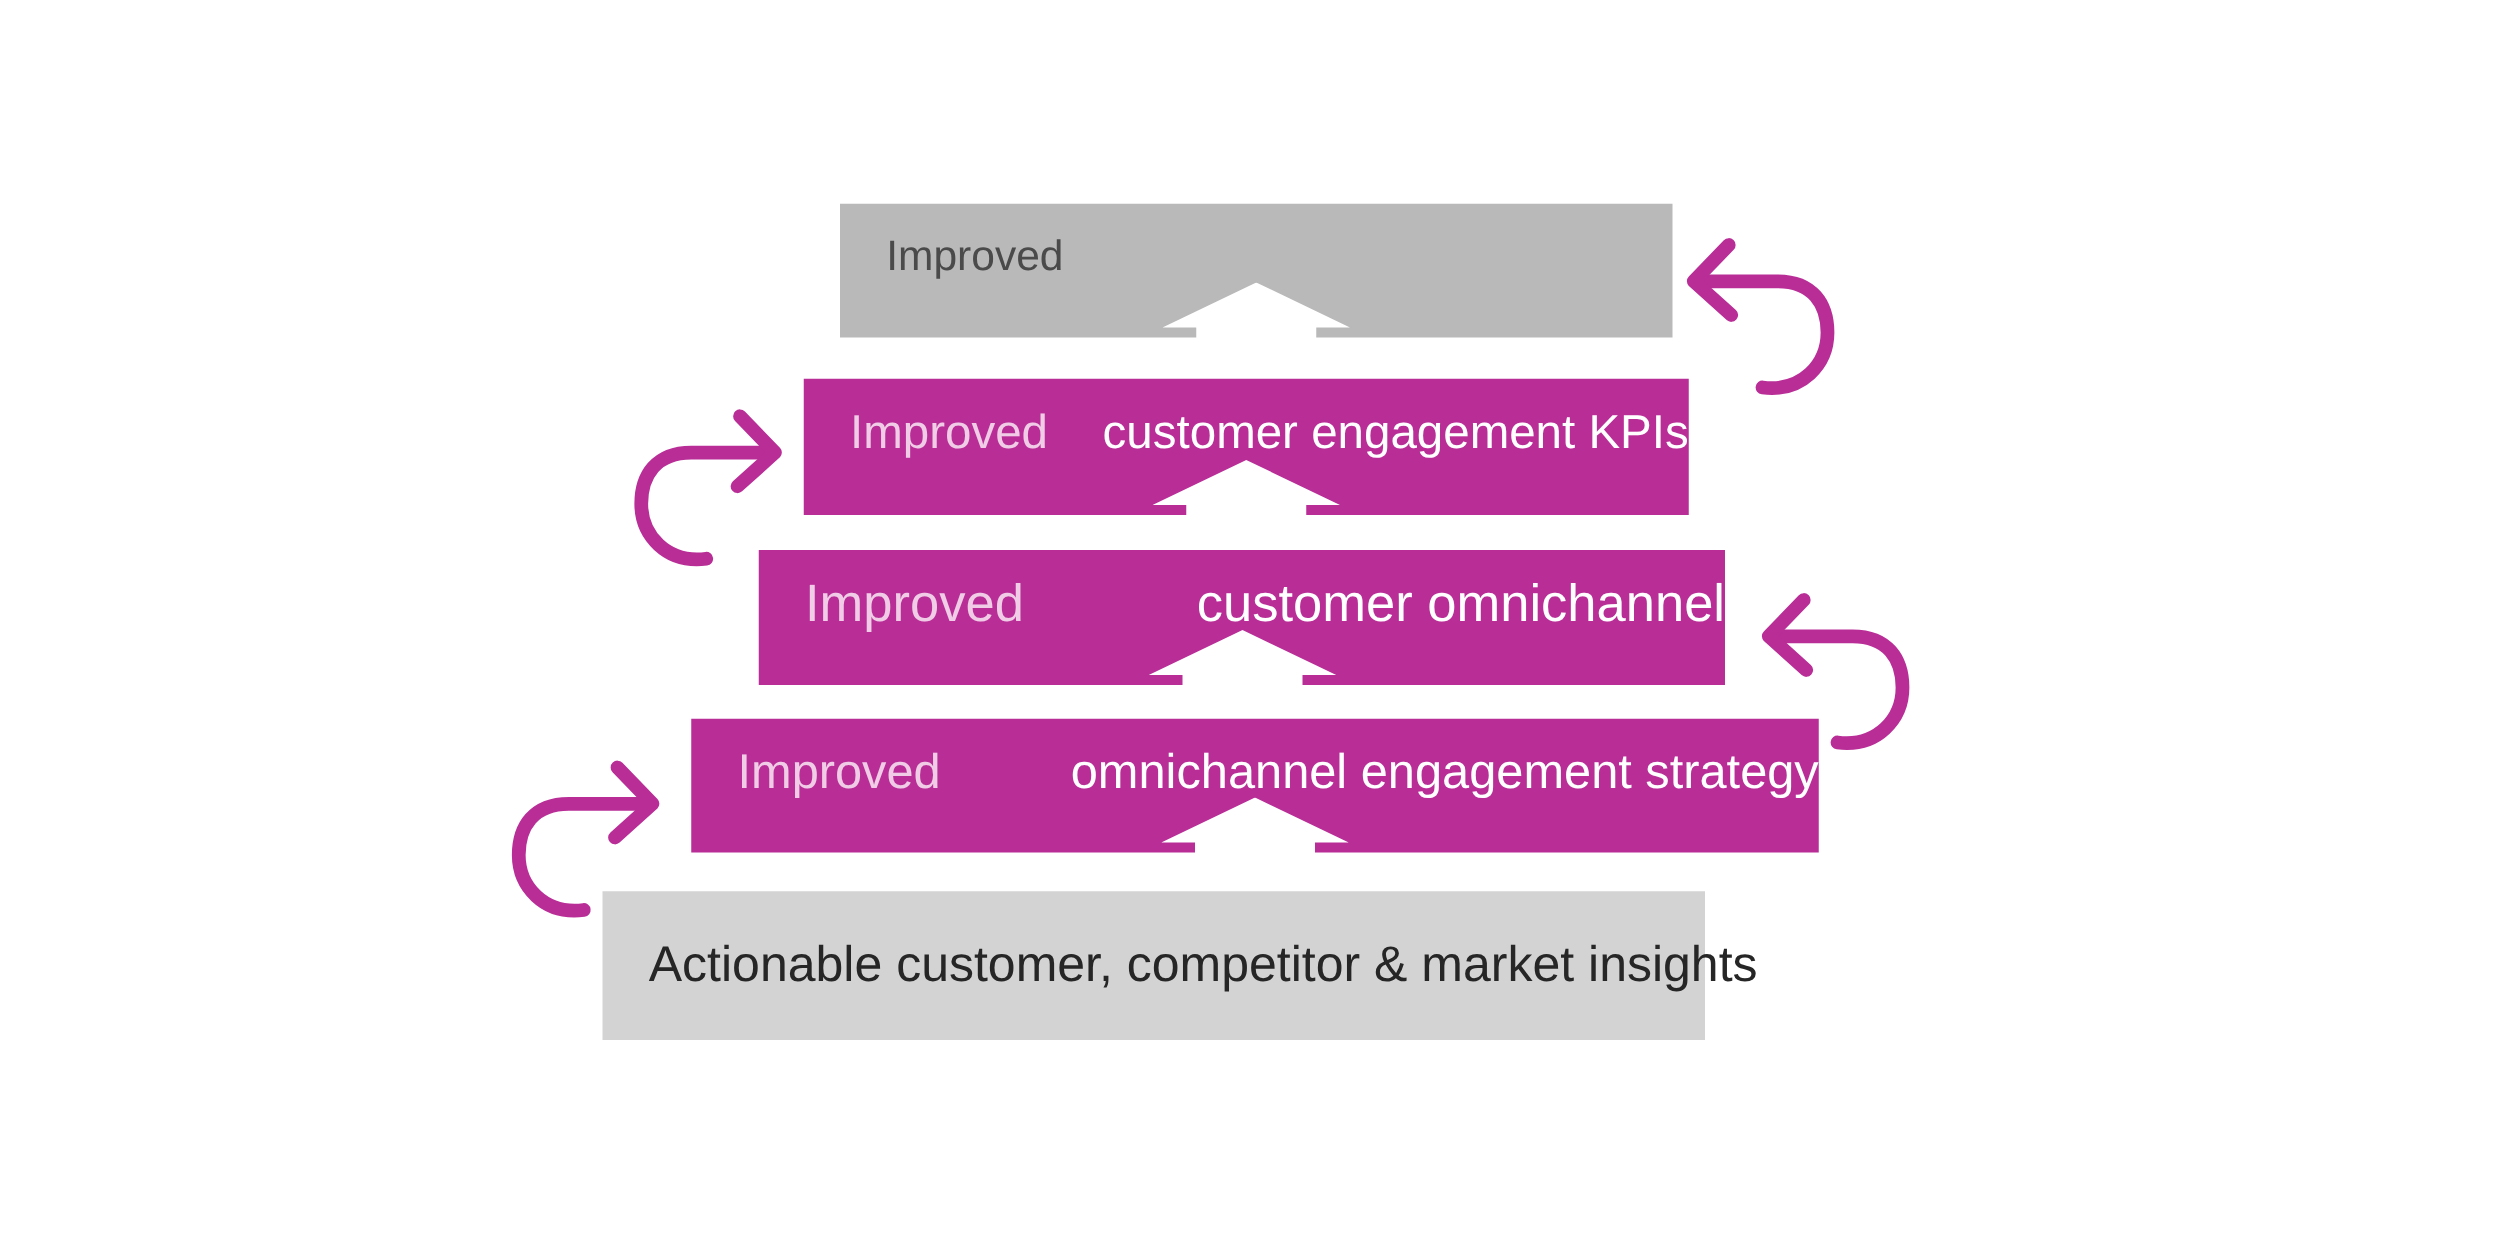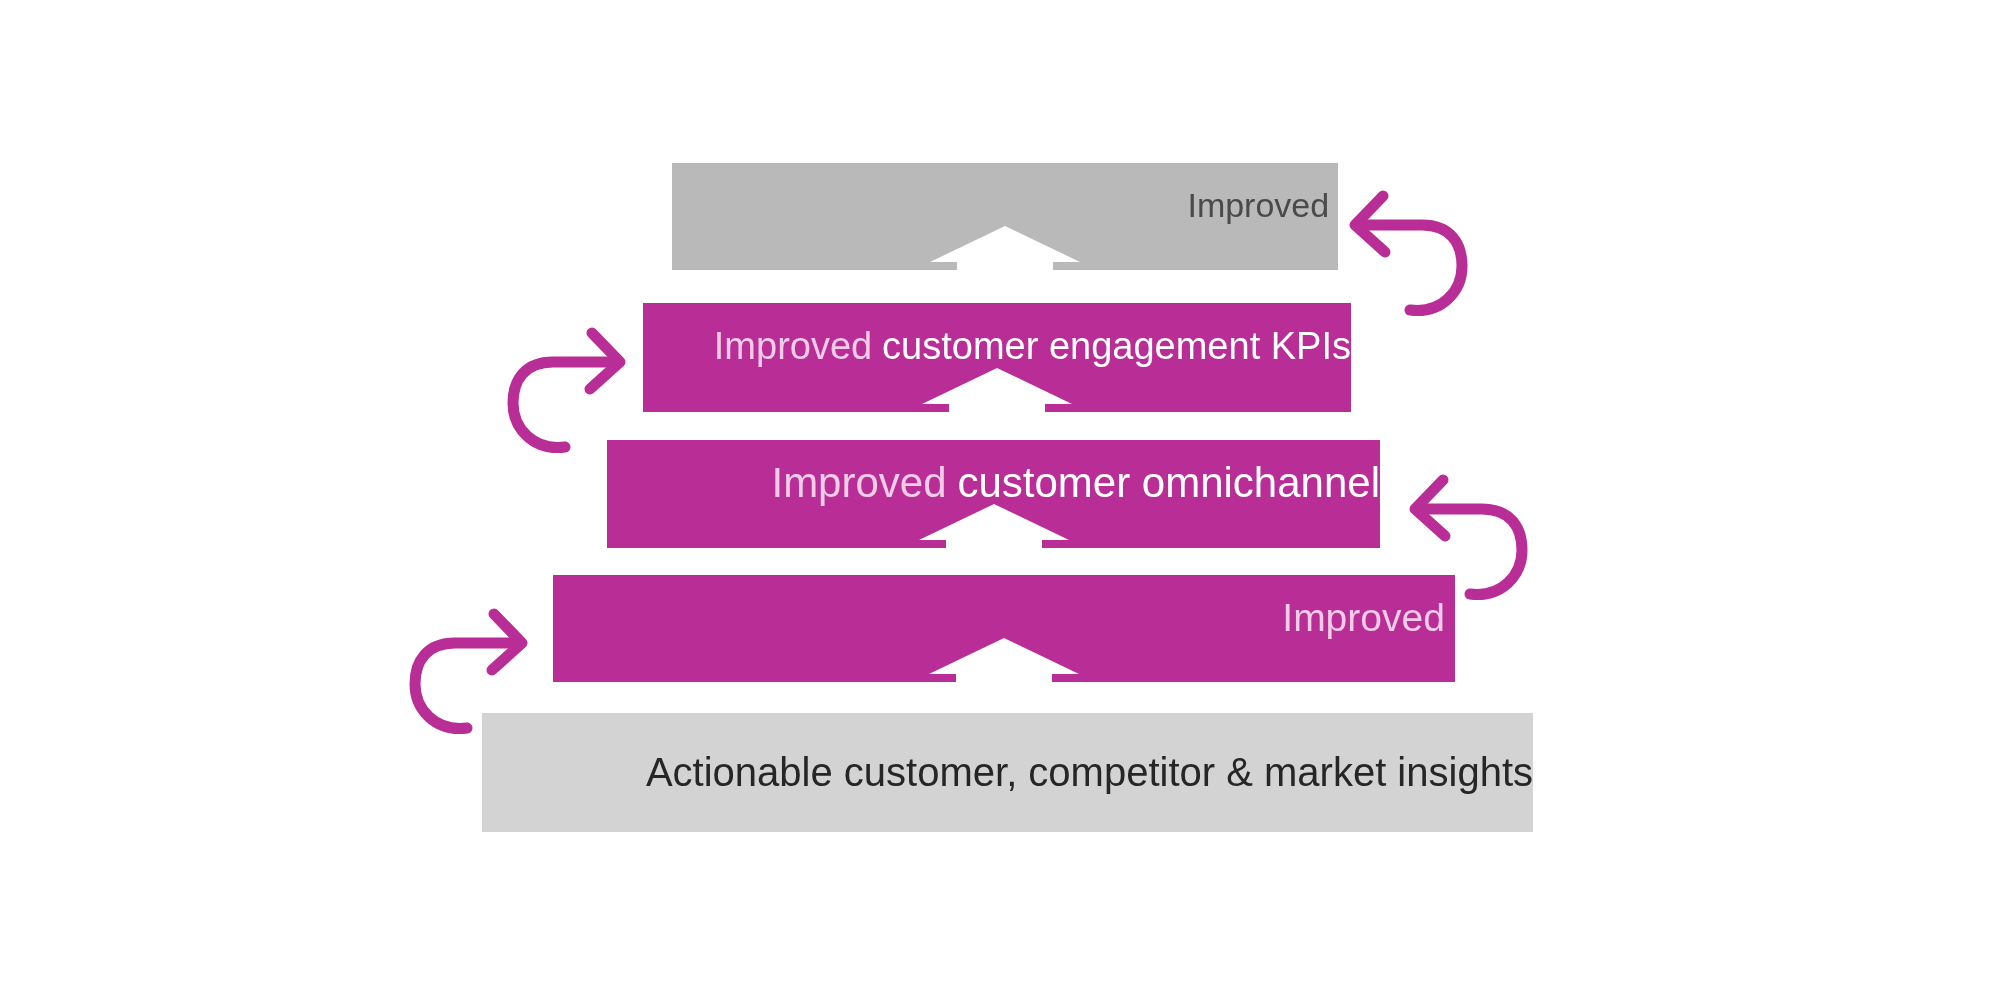--- a/index.html
+++ b/index.html
@@ -14,34 +14,34 @@
   html,body{background:#ffffff;}
   .stage{
     position:relative;
     width:2000px;height:990px;
     background:#ffffff;
     overflow:hidden;
     font-family:"Liberation Sans", sans-serif;
   }
   .layer{
     position:absolute;
-    display:flex;align-items:center;justify-content:flex-end;
+    display:flex;align-items:center;justify-content:space-between;
     white-space:nowrap;
     text-align:center;
     padding-left:37px;
   }
   .layer--gray-dark{background:var(--gray-top);}
   .layer--magenta{background:var(--magenta);}
   .layer--gray-light{background:var(--gray-base);}
 
   .layer-1{left:672px;top:163px;width:666px;height:107px;font-size:34px;padding-bottom:22px;}
   .layer-2{left:643px;top:303px;width:708px;height:109px;font-size:38px;padding-bottom:22px;}
   .layer-3{left:607px;top:440px;width:773px;height:108px;font-size:42px;padding-bottom:22px;}
   .layer-4{left:553px;top:575px;width:902px;height:107px;font-size:39px;padding-bottom:22px;}
-  .layer-5{left:482px;top:713px;width:1051px;height:119px;font-size:40px;}
+  .layer-5{left:482px;top:713px;width:882px;height:119px;font-size:40px;}
 
   .prefix{margin-right:0.26em;font-weight:400;}
   .layer--gray-dark .prefix{color:var(--ink-soft);}
   .layer--gray-dark .emphasis{color:var(--ink-dark);font-weight:700;}
   .layer--magenta .prefix{color:var(--pink-soft);}
   .layer--magenta .emphasis{color:#ffffff;font-weight:400;}
   .layer--gray-light{color:#262626;font-weight:400;}
 
   .up-arrow{
     position:absolute;
@@ -88,20 +88,21 @@
   <div class="layer layer-3 layer--magenta">
     <span class="prefix">Improved</span>
     <span class="emphasis">customer omnichannel</span>
     <svg class="up-arrow" viewBox="0 0 150 58" xmlns="http://www.w3.org/2000/svg">
       <polygon points="75,0 150,36 123,36 123,58 27,58 27,36 0,36" fill="#ffffff"></polygon>
     </svg>
   </div>
 
   <div class="layer layer-4 layer--magenta">
     <span class="prefix">Improved</span>
+    <span class="emphasis">omnichannel engagement strategy</span>
     <svg class="up-arrow" viewBox="0 0 150 58" xmlns="http://www.w3.org/2000/svg">
       <polygon points="75,0 150,36 123,36 123,58 27,58 27,36 0,36" fill="#ffffff"></polygon>
     </svg>
   </div>
 
   <div class="layer layer-5 layer--gray-light">
     <span>Actionable customer, competitor &amp; market insights</span>
   </div>
 
   <div class="curl curl--mirror curl-right-a">

